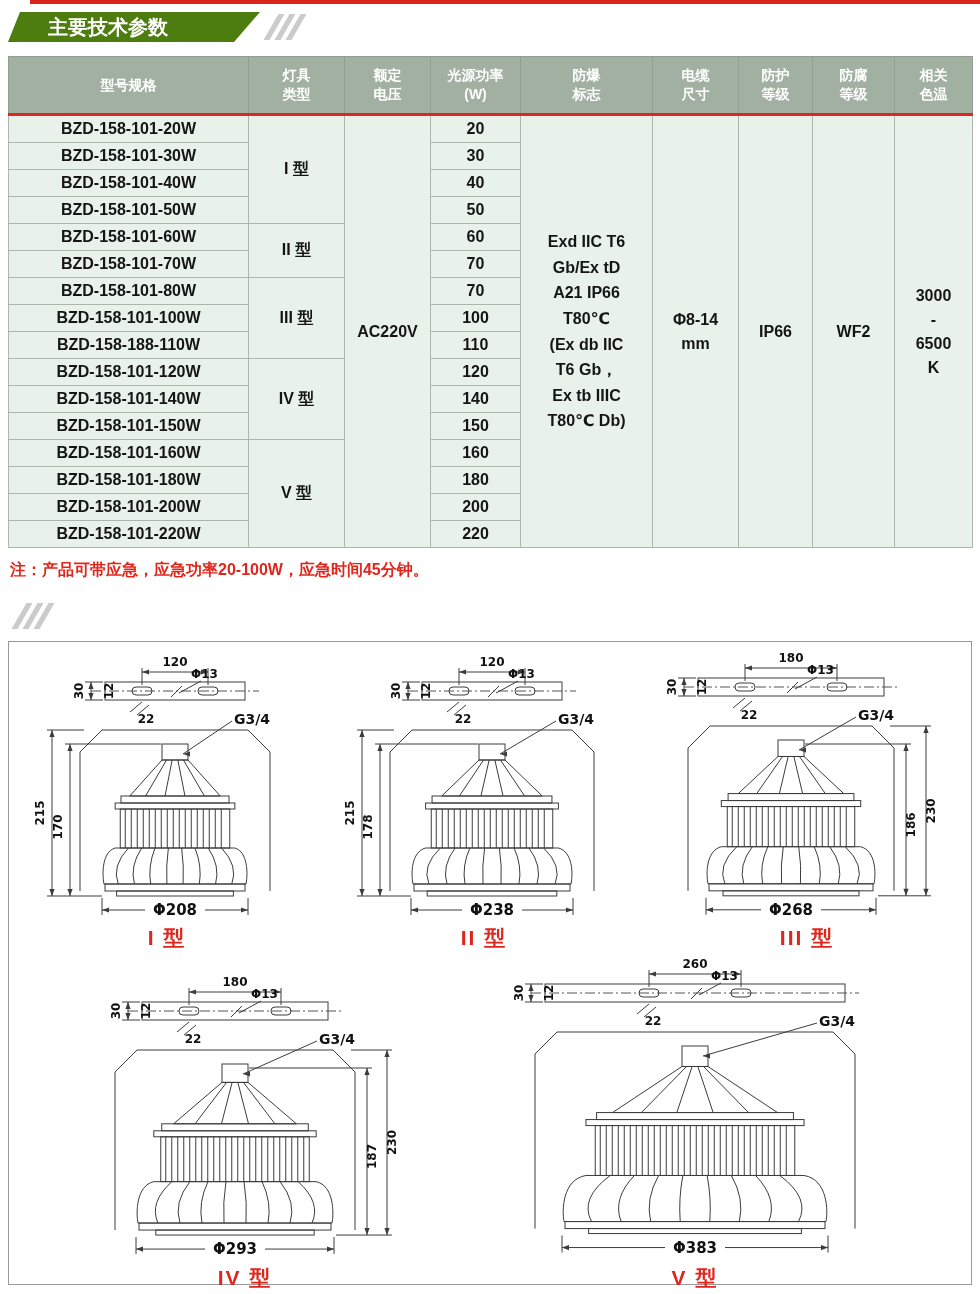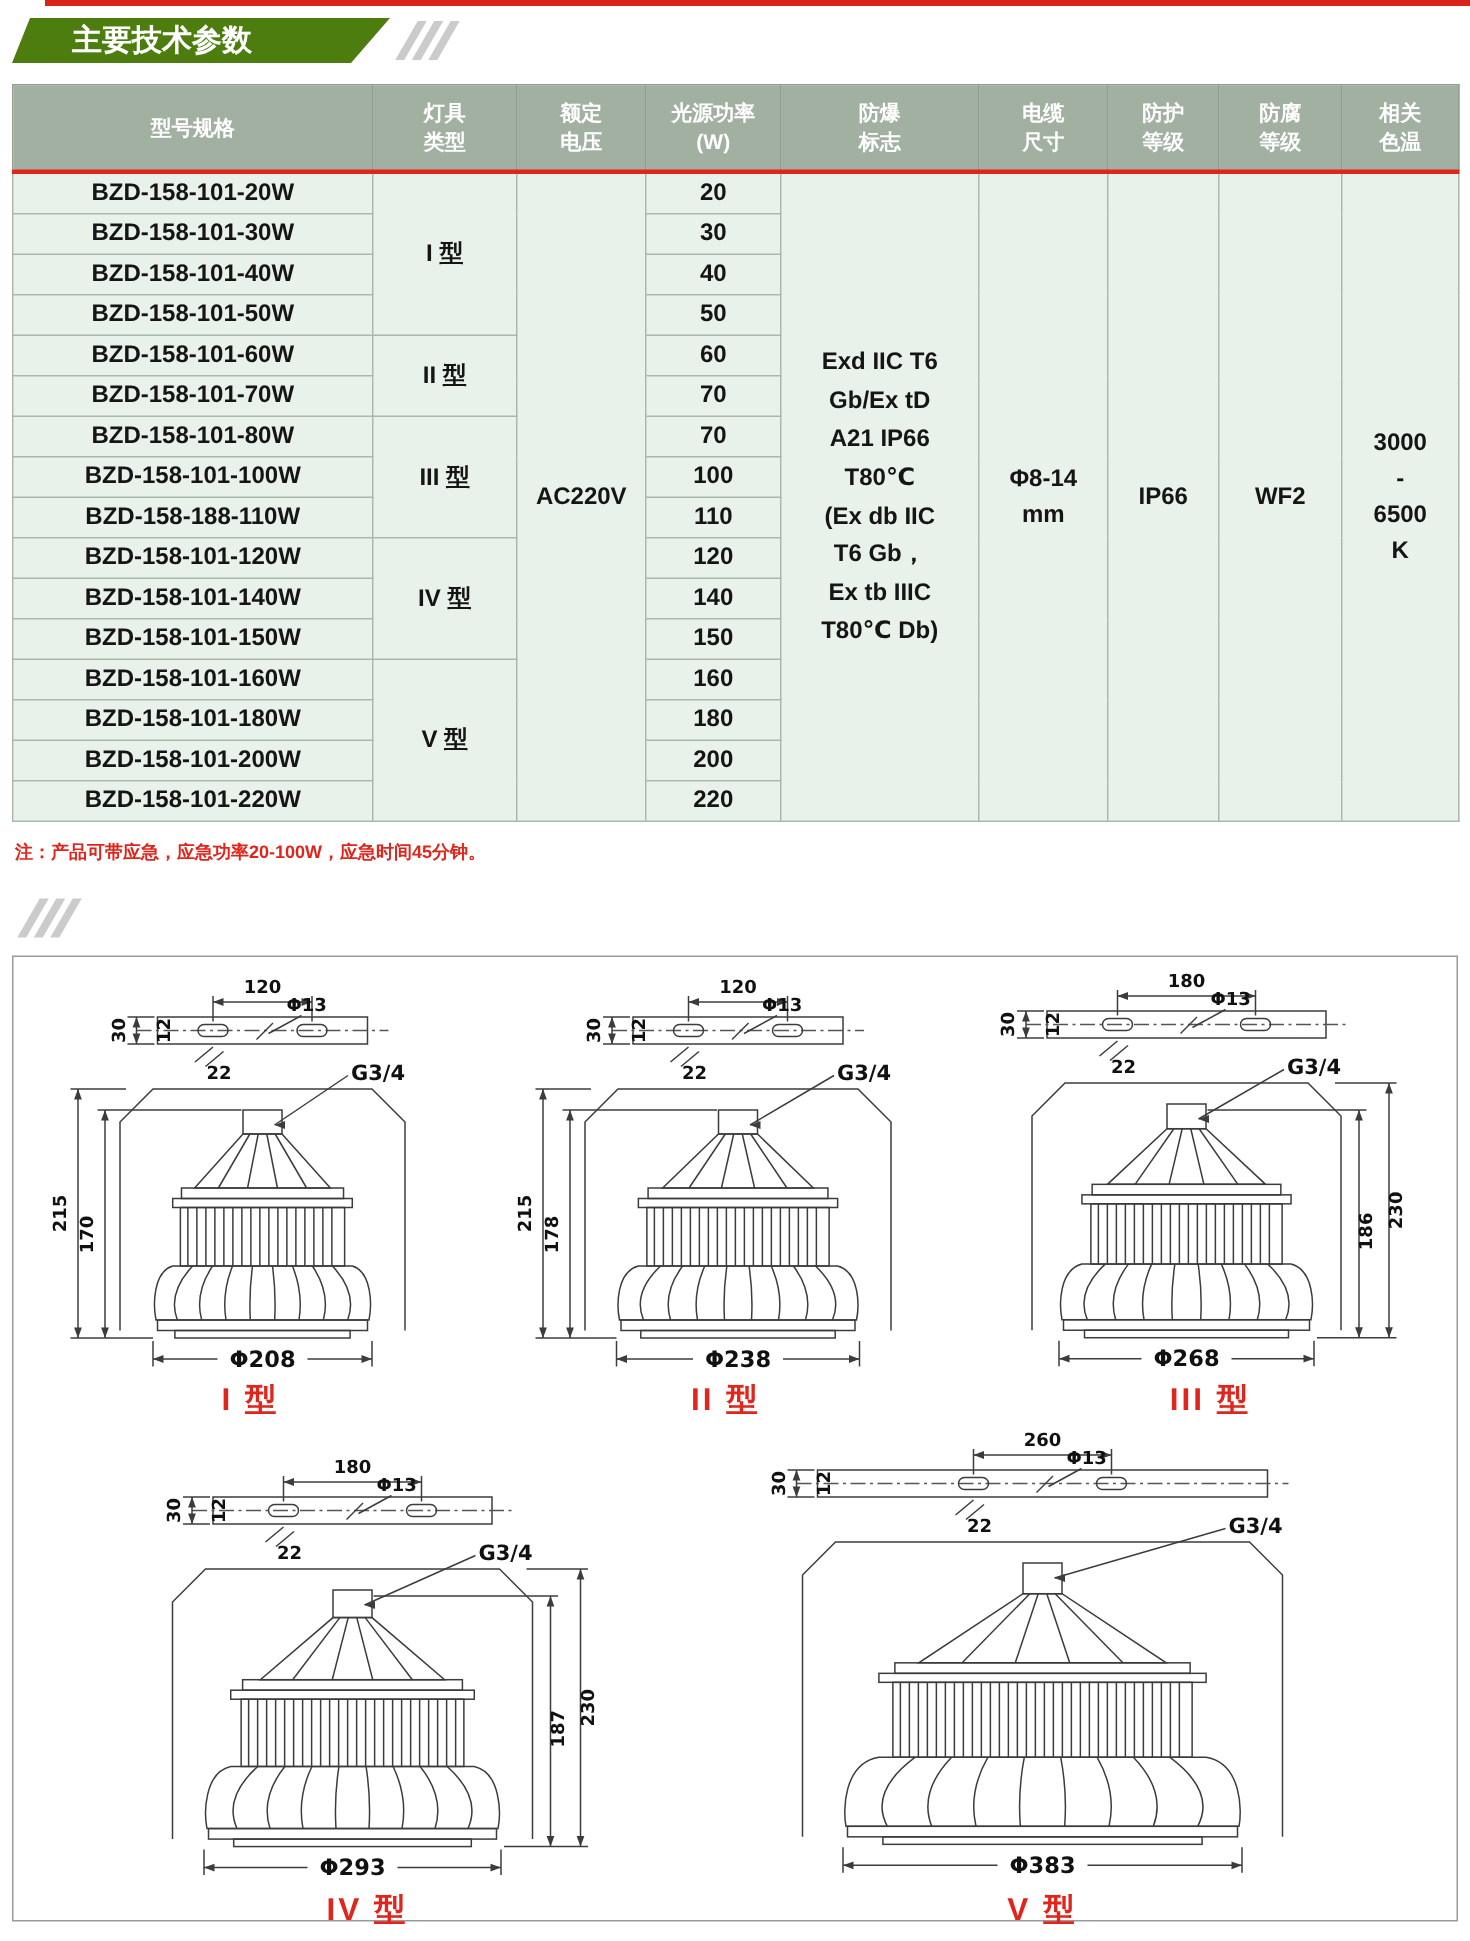--- a/index.html
+++ b/index.html
@@ -30,21 +30,21 @@
     border:1px solid #8fa08f;height:56px;line-height:1.35;padding:0;text-align:center;
   }
   table.spec thead tr{border-bottom:3px solid #e0251c;}
   table.spec td{
     background:#e8f1ea;border:1px solid #aab7aa;text-align:center;vertical-align:middle;
     font-weight:bold;color:#151515;height:26px;padding:0;font-size:16px;
   }
   td.ex-cell{font-size:13px;line-height:1.6;}
   td.cable-cell{font-size:14px;line-height:1.5;}
   td.cct-cell{font-size:14px;line-height:1.5;margin-top:44px;}
-  .note{color:#e0251c;font-weight:bold;font-size:12px;margin:12px 0 22px 10px;}
+  .note{color:#e0251c;font-weight:bold;font-size:16px;margin:12px 0 22px 10px;}
   .panel{
     margin:12px 8px 0 8px;border:1px solid #9a9a9a;height:644px;box-sizing:border-box;
     padding:6px 8px 0 8px;background:#ffffff;
   }
   .drawings-row{display:flex;justify-content:space-between;align-items:flex-end;}
   .drawings-row.row2{justify-content:center;gap:70px;margin-top:2px;}
   .fig{display:flex;flex-direction:column;align-items:center;}
   .fig-caption{color:#e0251c;font-weight:bold;font-size:21px;letter-spacing:2px;height:26px;line-height:24px;}
   svg text{font-family:"DejaVu Sans","Liberation Sans",sans-serif;}
 </style>

